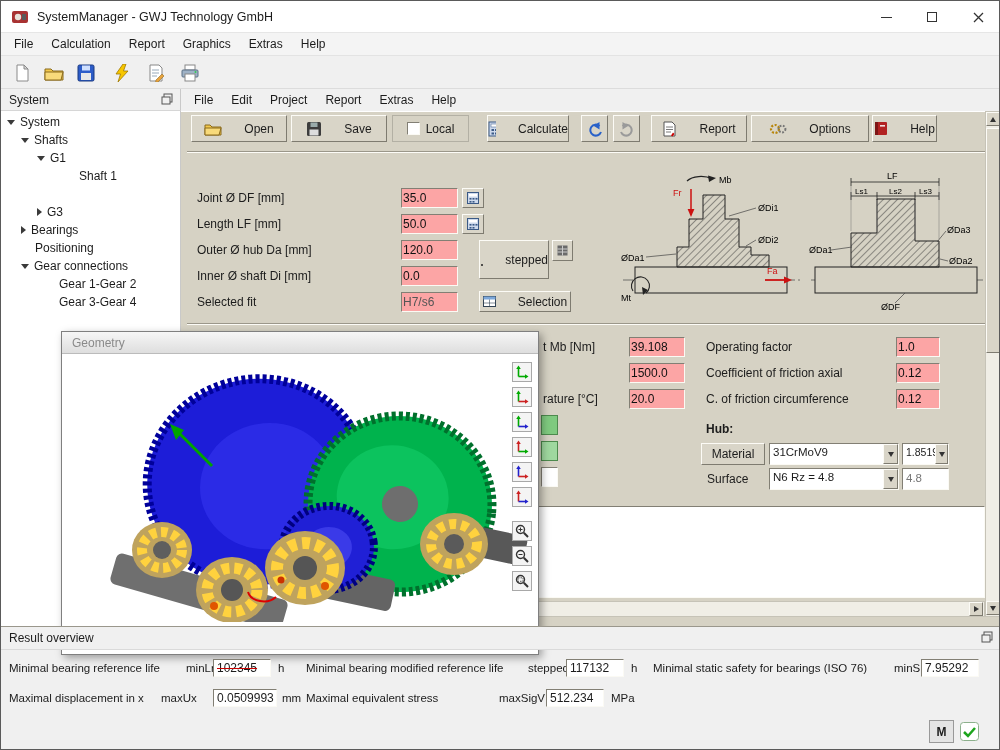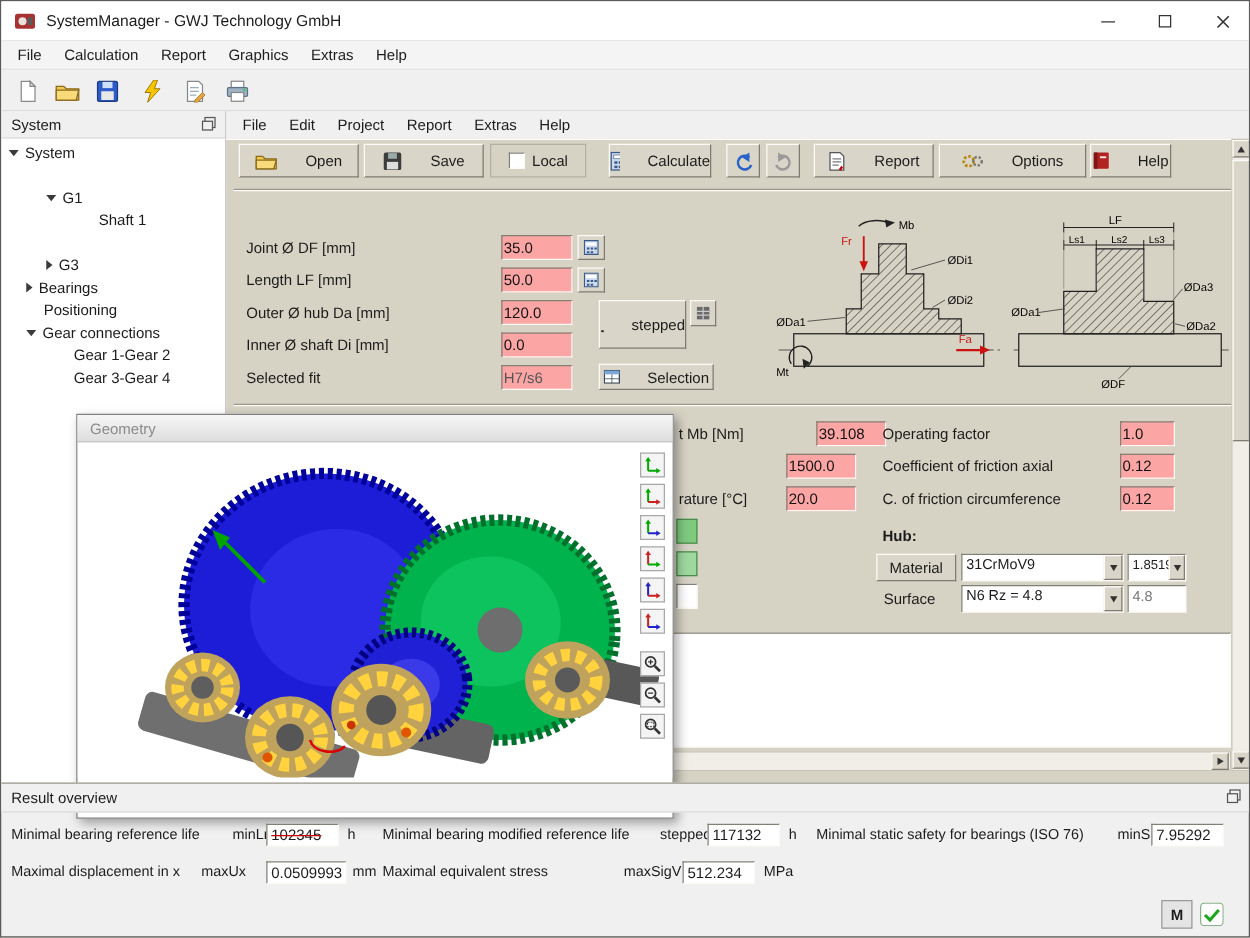--- a/index.html
+++ b/index.html
@@ -112,20 +112,24 @@
   <svg class="abs" style="left:160px;top:92px" width="12" height="12">
       <rect x="3" y="1" width="8" height="8" fill="none" stroke="#555"></rect>
       <rect x="1" y="4" width="8" height="7" fill="#f0f0f0" stroke="#555"></rect>
     </svg>
   <div class="abs" style="left:0;top:110px;width:180px;height:515px;background:#fff;border-right:1px solid #c9c9c9"></div>
 
   <div class="tree-row" style="left:0;top:112px;padding-left:6px">
       <div class="tri-d"></div>
       <span>System</span>
     </div>
+  <div class="tree-row" style="left:0;top:130px;padding-left:20px">
+      <div class="tri-d"></div>
+      <span>Shafts</span>
+    </div>
   <div class="tree-row" style="left:0;top:148px;padding-left:36px">
       <div class="tri-d"></div>
       <span>G1</span>
     </div>
   <div class="tree-row" style="left:0;top:166px;padding-left:78px">
       <span>Shaft 1</span>
     </div>
   <div class="tree-row" style="left:0;top:202px;padding-left:36px">
       <div class="tri-r"></div>
       <span>G3</span>
@@ -350,21 +354,21 @@
     <text x="140" y="64" font-size="9">ØDa3</text>
     <line x1="141" y1="92" x2="133" y2="90" stroke="#444" stroke-width="0.7"></line>
     <text x="142" y="95" font-size="9">ØDa2</text>
     <line x1="88" y1="134" x2="98" y2="124" stroke="#444" stroke-width="0.7"></line>
     <text x="74" y="141" font-size="9">ØDF</text>
   </svg>
 
   <div class="abs groove" style="left:186px;top:322px;width:798px"></div>
 
   <span class="abs lbl" style="left:542px;top:339px">t Mb [Nm]</span>
-  <input class="abs inp" style="left: 628px; top: 336px; width: 56px; height: 20px; margin-left: 24px;" value="39.108">
+  <input class="abs inp" style="left: 628px; top: 336px; width: 56px; height: 20px;" value="39.108">
   <input class="abs inp" style="left: 628px; top: 362px; width: 56px; height: 20px;" value="1500.0">
   <span class="abs lbl" style="left:542px;top:391px">rature [°C]</span>
   <input class="abs inp" style="left: 628px; top: 388px; width: 56px; height: 20px;" value="20.0">
 
   <span class="abs lbl" style="left:705px;top:339px">Operating factor</span>
   <input class="abs inp" style="left: 895px; top: 336px; width: 44px; height: 20px;" value="1.0">
   <span class="abs lbl" style="left:705px;top:365px">Coefficient of friction axial</span>
   <input class="abs inp" style="left: 895px; top: 362px; width: 44px; height: 20px;" value="0.12">
   <span class="abs lbl" style="left:705px;top:391px">C. of friction circumference</span>
   <input class="abs inp" style="left: 895px; top: 388px; width: 44px; height: 20px;" value="0.12">

